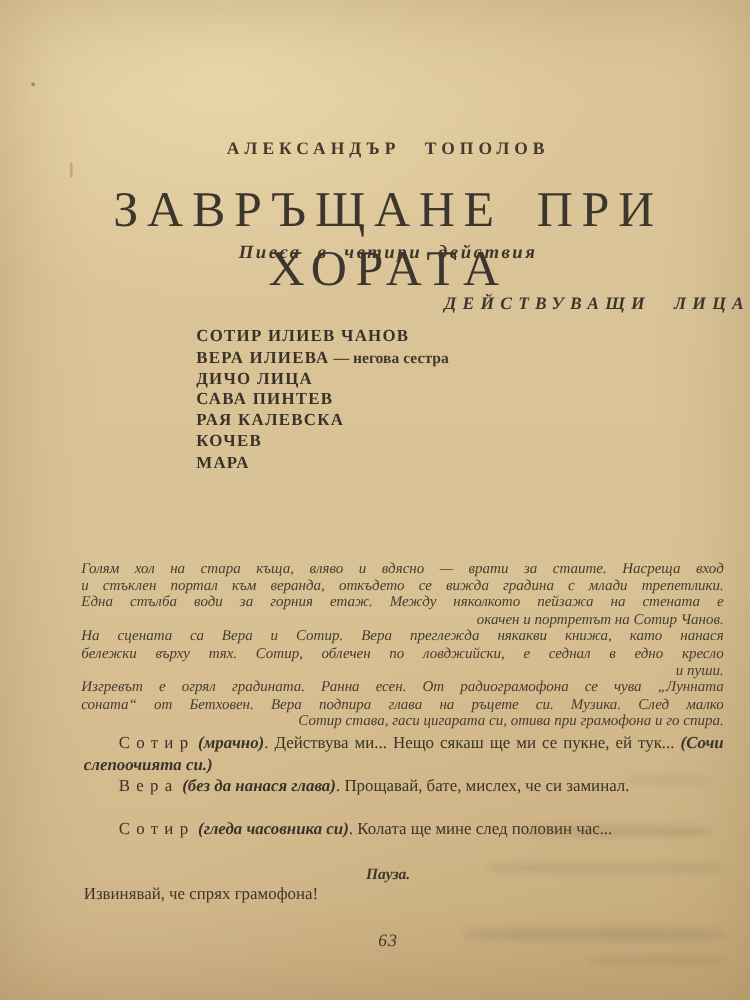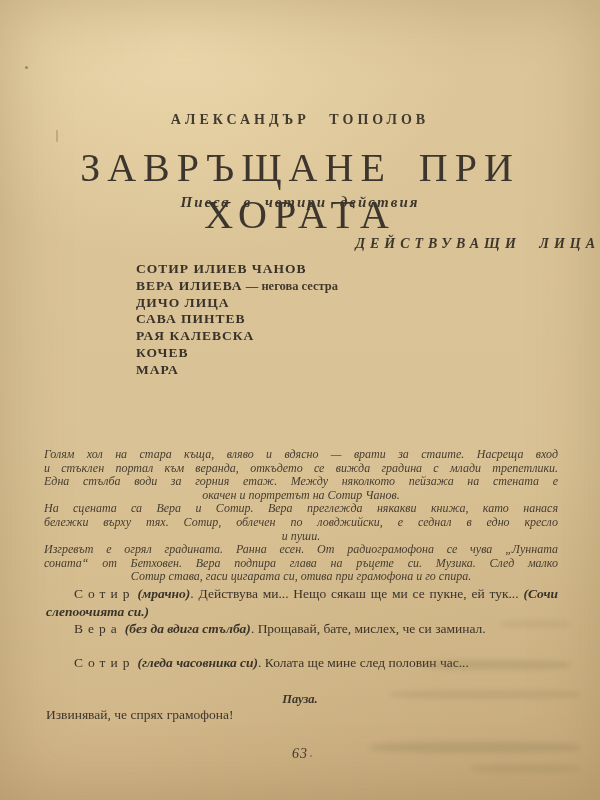--- a/index.html
+++ b/index.html
@@ -6,38 +6,38 @@
   body{width:600px;height:800px;overflow:hidden;font-family:"Liberation Serif","DejaVu Serif",serif;}
   .page{
     position:relative;width:600px;height:800px;
     background:
       radial-gradient(ellipse 420px 300px at 30% 6%, rgba(246,228,183,0.55), rgba(246,228,183,0) 70%),
       radial-gradient(ellipse 560px 420px at 88% 96%, rgba(168,136,86,0.22), rgba(168,136,86,0) 72%),
       linear-gradient(to bottom, #dcc69a 0%, #d9c295 55%, #d3ba8c 85%, #cdb184 100%);
     box-shadow: inset 0 0 70px rgba(118,92,48,0.28);
     color:#3e362b;
   }
-  .abs{position:absolute;}
+  .abs{position:absolute;margin-left:21px;}
   .centered{left:0;right:0;text-align:center;}
   
   .author{top:112px;font-size:14px;font-weight:bold;letter-spacing:4px;word-spacing:12px;color:#433a2e;}
   .title{top:144px;font-size:40px;letter-spacing:7px;word-spacing:10px;color:#3c362e;}
   .subtitle{top:194px;font-size:15px;font-weight:bold;font-style:italic;letter-spacing:2px;word-spacing:7px;}
   
   .cast-heading{top:236px;font-size:14px;font-weight:bold;font-style:italic;letter-spacing:5px;word-spacing:10px;text-align:right;}
   .cast-list{top:261px;left:136px;right:40px;font-size:13.5px;line-height:16.8px;}
   .cast-name{font-weight:bold;letter-spacing:1px;color:#39322a;}
   .cast-note{font-weight:bold;font-size:12.5px;color:#42392d;}
   
   .act-heading{top:423px;font-size:13.5px;font-weight:bold;letter-spacing:2px;word-spacing:9px;}
   
   .sd-block{top:448px;left:44px;width:514px;font-size:12px;font-weight:normal;font-style:italic;line-height:13.6px;color:#463d30;}
   .sd-line{white-space:nowrap;text-align:justify;}
   .sd-line.j{text-align:justify;text-align-last:justify;}
-  .sd-line.c{text-align:center;}
+  .sd-line.c{text-align:right;}
   
   .dlg{left:46px;width:512px;font-size:13.5px;line-height:17.5px;text-align:justify;color:#3a332a;}
   .dlg .indent{display:inline-block;width:28px;}
   .speaker{letter-spacing:5px;margin-right:3px;}
   .cue{font-weight:bold;font-style:italic;}
   .inline-sd{top:648px;font-size:12px;font-weight:bold;font-style:italic;color:#463d30;}
   .pause{top:692px;font-size:12.5px;font-weight:bold;font-style:italic;}
   .closing{top:707px;left:46px;font-size:13.5px;}
   .page-number{top:746px;font-size:14px;font-style:italic;letter-spacing:1px;color:#45392a;}
   
@@ -73,21 +73,21 @@
     <div class="sd-line j">На сцената са Вера и Сотир. Вера преглежда някакви книжа, като нанася</div>
     <div class="sd-line j">бележки върху тях. Сотир, облечен по ловджийски, е седнал в едно кресло</div>
     <div class="sd-line c">и пуши.</div>
     <div class="sd-line j">Изгревът е огрял градината. Ранна есен. От радиограмофона се чува „Лунната</div>
     <div class="sd-line j">соната“ от Бетховен. Вера подпира глава на ръцете си. Музика. След малко</div>
     <div class="sd-line c">Сотир става, гаси цигарата си, отива при грамофона и го спира.</div>
   </div>
 
   <div class="abs dlg" style="top:585px;"><span class="indent"></span><span class="speaker">Сотир</span><span class="cue">(мрачно)</span><span>. Действува ми... Нещо сякаш ще ми се пукне, ей тук... </span><span class="cue">(Сочи слепоочията си.)</span></div>
 
-  <div class="abs dlg" style="top:620px;"><span class="indent"></span><span class="speaker">Вера</span><span class="cue">(без да вдига стълба)</span><span>. Прощавай, бате, мислех, че си заминал.</span></div>
+  <div class="abs dlg" style="top:620px;"><span class="indent"></span><span class="speaker">Вера</span><span class="cue">(без да нанася глава)</span><span>. Прощавай, бате, мислех, че си заминал.</span></div>
 
 
   <div class="abs dlg" style="top:654px;"><span class="indent"></span><span class="speaker">Сотир</span><span class="cue">(гледа часовника си)</span><span>. Колата ще мине след половин час...</span></div>
 
   <div class="abs centered pause">Пауза.</div>
   <div class="abs closing">Извинявай, че спрях грамофона!</div>
 
   <div class="abs centered page-number">63</div>
 
   <div class="smudge" style="left:420px;top:660px;width:150px;height:10px;"></div>

